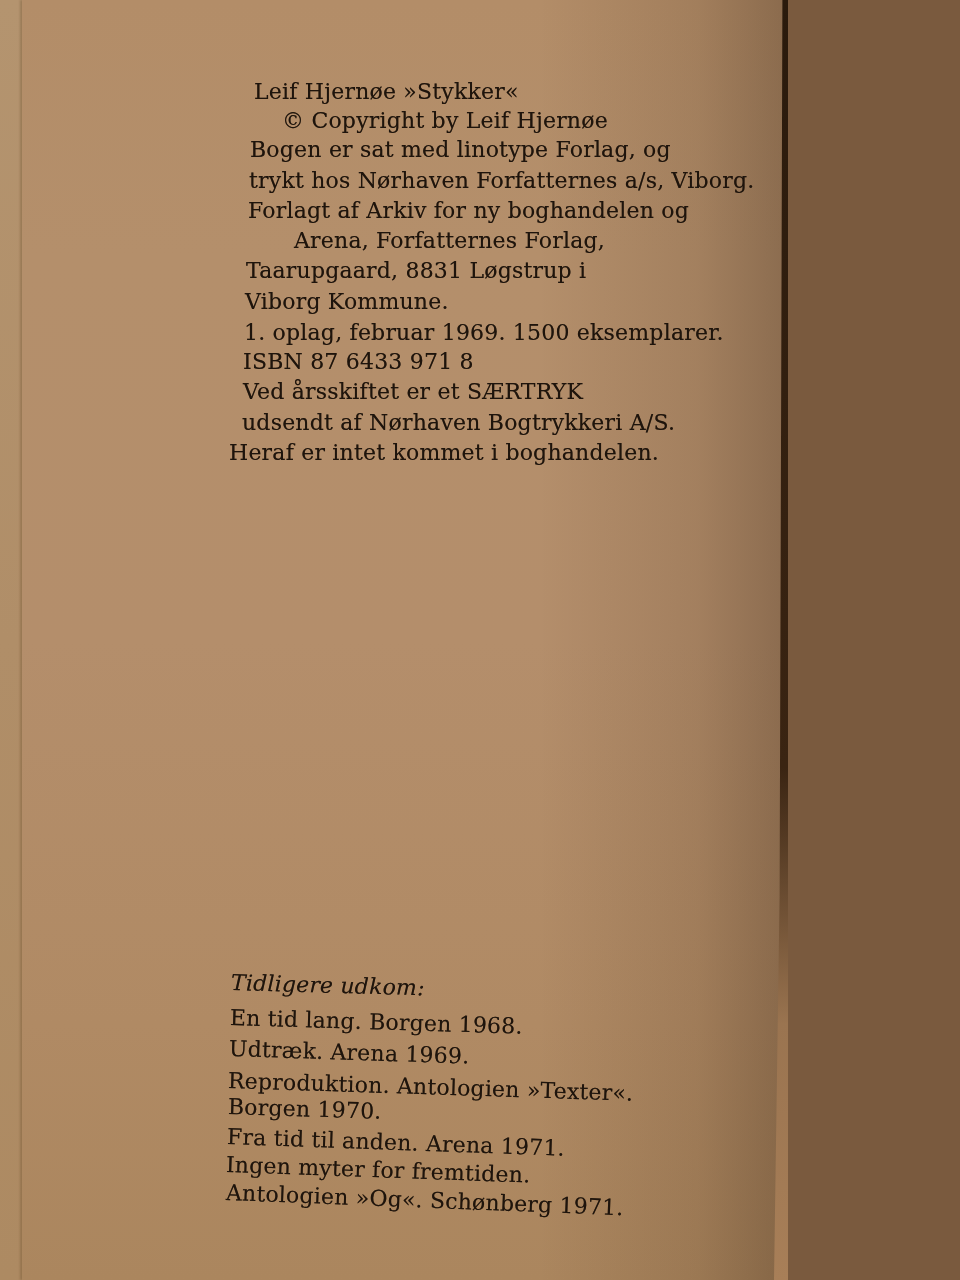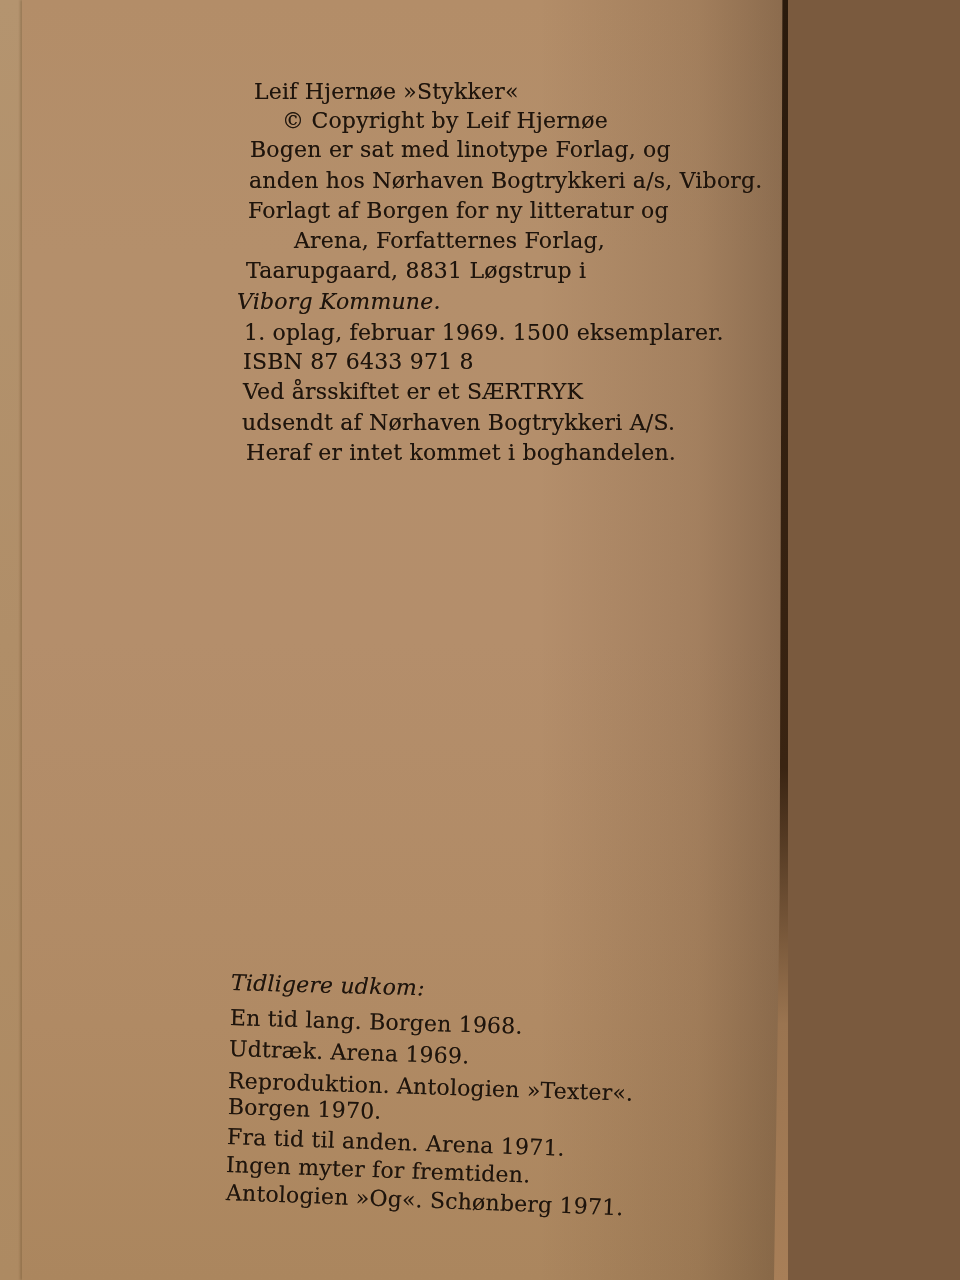--- a/index.html
+++ b/index.html
@@ -74,30 +74,30 @@
 
 <div class="scene">
   <div class="left-strip"></div>
   <div class="page"></div>
   <div class="right-edge"></div>
 
   <div class="text colophon">
     <div class="line" style="left:226px; top:79px;">Leif Hjernøe »Stykker«</div>
     <div class="line" style="left:242px; top:108px;margin-left:12px;">© Copyright by Leif Hjernøe</div>
     <div class="line" style="left:222px; top:137px;">Bogen er sat med linotype Forlag, og</div>
-    <div class="line" style="left:221px; top:168px;">anden hos Nørhaven Bogtrykkeri a/s, Viborg.</div>
-    <div class="line" style="left:220px; top:198px;">Forlagt af Borgen for ny litteratur og</div>
+    <div class="line" style="left:221px; top:168px;">trykt hos Nørhaven Forfatternes a/s, Viborg.</div>
+    <div class="line" style="left:220px; top:198px;">Forlagt af Arkiv for ny boghandelen og</div>
     <div class="line" style="left:219px; top:228px;margin-left:47px;">Arena, Forfatternes Forlag,</div>
     <div class="line" style="left:218px; top:258px;">Taarupgaard, 8831 Løgstrup i</div>
-    <div class="line" style="left:209px; top:289px;font-style:italic;">Viborg Kommune.</div>
+    <div class="line" style="left:217px; top:289px;">Viborg Kommune.</div>
     <div class="line" style="left:216px; top:320px;">1. oplag, februar 1969. 1500 eksemplarer.</div>
     <div class="line" style="left:215px; top:349px;">ISBN 87 6433 971 8</div>
     <div class="line" style="left:215px; top:379px;">Ved årsskiftet er et SÆRTRYK</div>
     <div class="line" style="left:214px; top:410px;text-align:center;">udsendt af Nørhaven Bogtrykkeri A/S.</div>
-    <div class="line" style="left:218px; top:440px;">Heraf er intet kommet i boghandelen.</div>
+    <div class="line" style="left:201px; top:440px;">Heraf er intet kommet i boghandelen.</div>
   </div>
 
   <div class="text prev">
     <div class="line italic" style="left:203px; top:970px; transform:rotate(1.6deg); transform-origin:left center;">Tidligere udkom:</div>
     <div class="line" style="left:202px; top:1005px; transform:rotate(1.7deg); transform-origin:left center;">En tid lang. Borgen 1968.</div>
     <div class="line" style="left:201px; top:1036px; transform:rotate(1.8deg); transform-origin:left center;">Udtræk. Arena 1969.</div>
     <div class="line" style="left:200px; top:1068px; transform:rotate(1.8deg); transform-origin:left center;">Reproduktion. Antologien »Texter«.</div>
     <div class="line" style="left:200px; top:1094px; transform:rotate(1.8deg); transform-origin:left center;">Borgen 1970.</div>
     <div class="line" style="left:199px; top:1124px; transform:rotate(2deg); transform-origin:left center;">Fra tid til anden. Arena 1971.</div>
     <div class="line" style="left:198px; top:1152px; transform:rotate(2deg); transform-origin:left center;">Ingen myter for fremtiden.</div>

